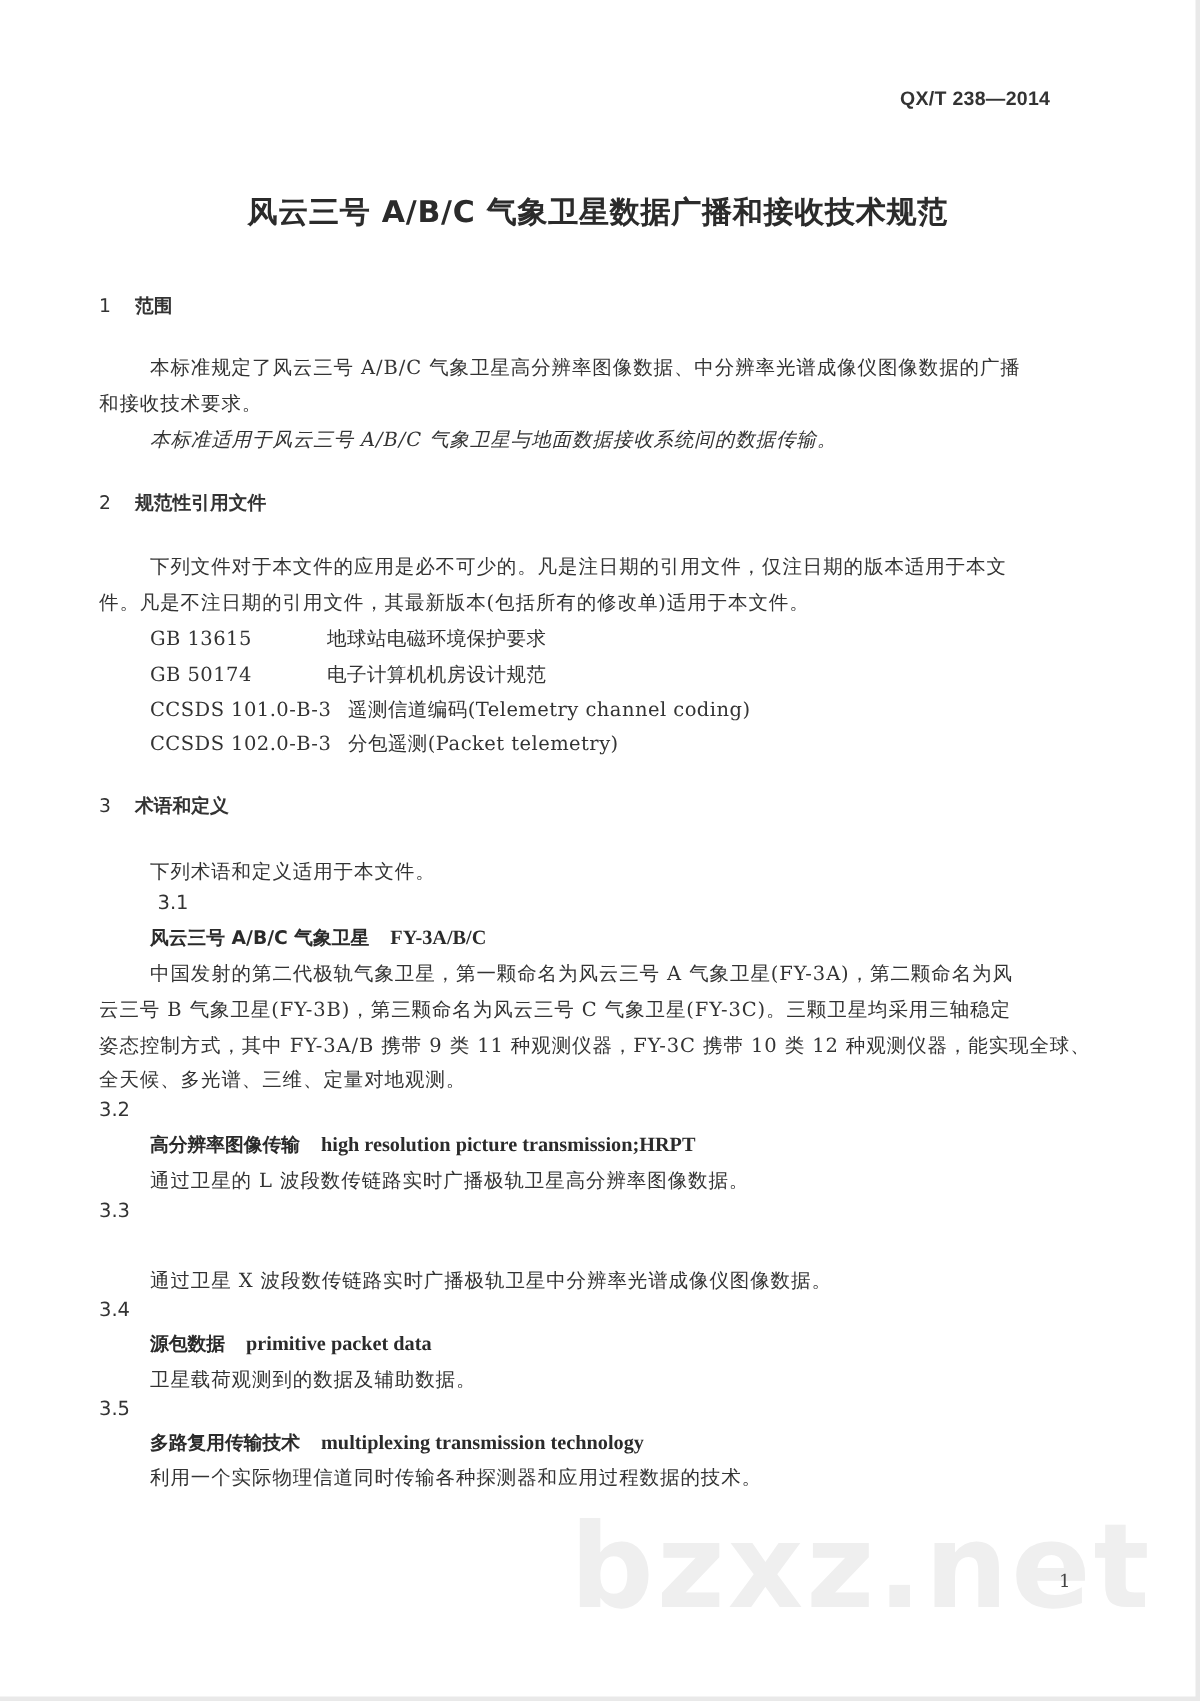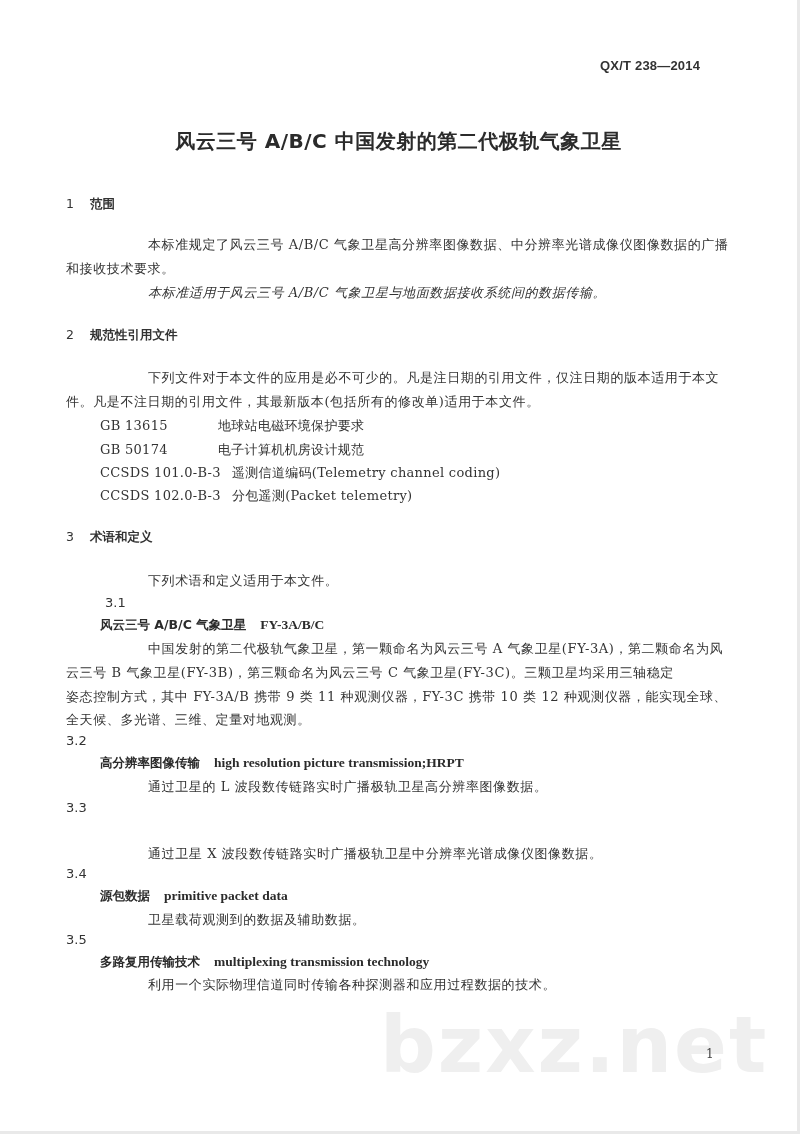--- a/index.html
+++ b/index.html
@@ -10,37 +10,37 @@
   }
   .page {
     position: absolute; left: 0; top: 0; width: 797px; height: 1131px;
     background: #ffffff;
   }
   .abs { position: absolute; white-space: nowrap; }
   .stdno { left: 600px; top: 58px; font-family: "Liberation Sans", sans-serif; font-size: 13px; font-weight: bold; letter-spacing: 0.2px; color:#333; }
   .title { left: 0; width: 797px; text-align: center; top: 128px; font-family: "DejaVu Sans", sans-serif; font-size: 20px; font-weight: bold; color:#2b2b2b; letter-spacing: 0.5px; }
   .h { left: 66px; font-family: "DejaVu Sans", sans-serif; font-size: 12.5px; font-weight: bold; color:#333; }
   .h .num { display:inline-block; width: 24px; font-weight: normal; }
-  .p { left: 100px; font-size: 13px; color:#333; letter-spacing: 0.6px; margin-left: 48px; }
+  .p { left: 100px; font-size: 13px; color:#333; letter-spacing: 0.6px; }
   .pc { left: 66px; font-size: 13px; color:#333; letter-spacing: 0.6px; }
   .ref { left: 100px; font-size: 13px; color:#333; letter-spacing: 0.3px; }
   .ref .code { display:inline-block; }
   .clause { left: 66px; font-family: "DejaVu Sans", sans-serif; font-size: 13px; color:#333; }
   .term { left: 100px; font-family: "DejaVu Sans", sans-serif; font-size: 12.5px; font-weight: bold; color:#2b2b2b; }
   .term .en { font-family: "Liberation Serif", serif; font-weight: bold; margin-left: 14px; font-size: 13.5px; }
   .watermark { left: 380px; top: 1000px; font-family: "DejaVu Sans", sans-serif; font-size: 78px; font-weight: bold; color: #efefef; letter-spacing: 2px; }
   .pageno { left: 706px; top: 1047px; font-size: 12px; color:#444; }
 </style>
 </head>
 <body>
 
 <div class="page">
 
   <div class="abs stdno">QX/T 238—2014</div>
-  <div class="abs title">风云三号 A/B/C 中国发射的第二代极轨气象卫星</div>
+  <div class="abs title">风云三号 A/B/C 气象卫星数据广播和接收技术规范</div>
 
   <div class="abs h" style="top:196px;">
     <span class="num">1</span><span>范围</span>
   </div>
   <div class="abs p" style="top:236px;">本标准规定了风云三号 A/B/C 气象卫星高分辨率图像数据、中分辨率光谱成像仪图像数据的广播</div>
   <div class="abs pc" style="top:260px;">和接收技术要求。</div>
   <div class="abs p" style="top:284px;font-style:italic;">本标准适用于风云三号 A/B/C 气象卫星与地面数据接收系统间的数据传输。</div>
 
   <div class="abs h" style="top:327px;">
     <span class="num">2</span><span>规范性引用文件</span>

